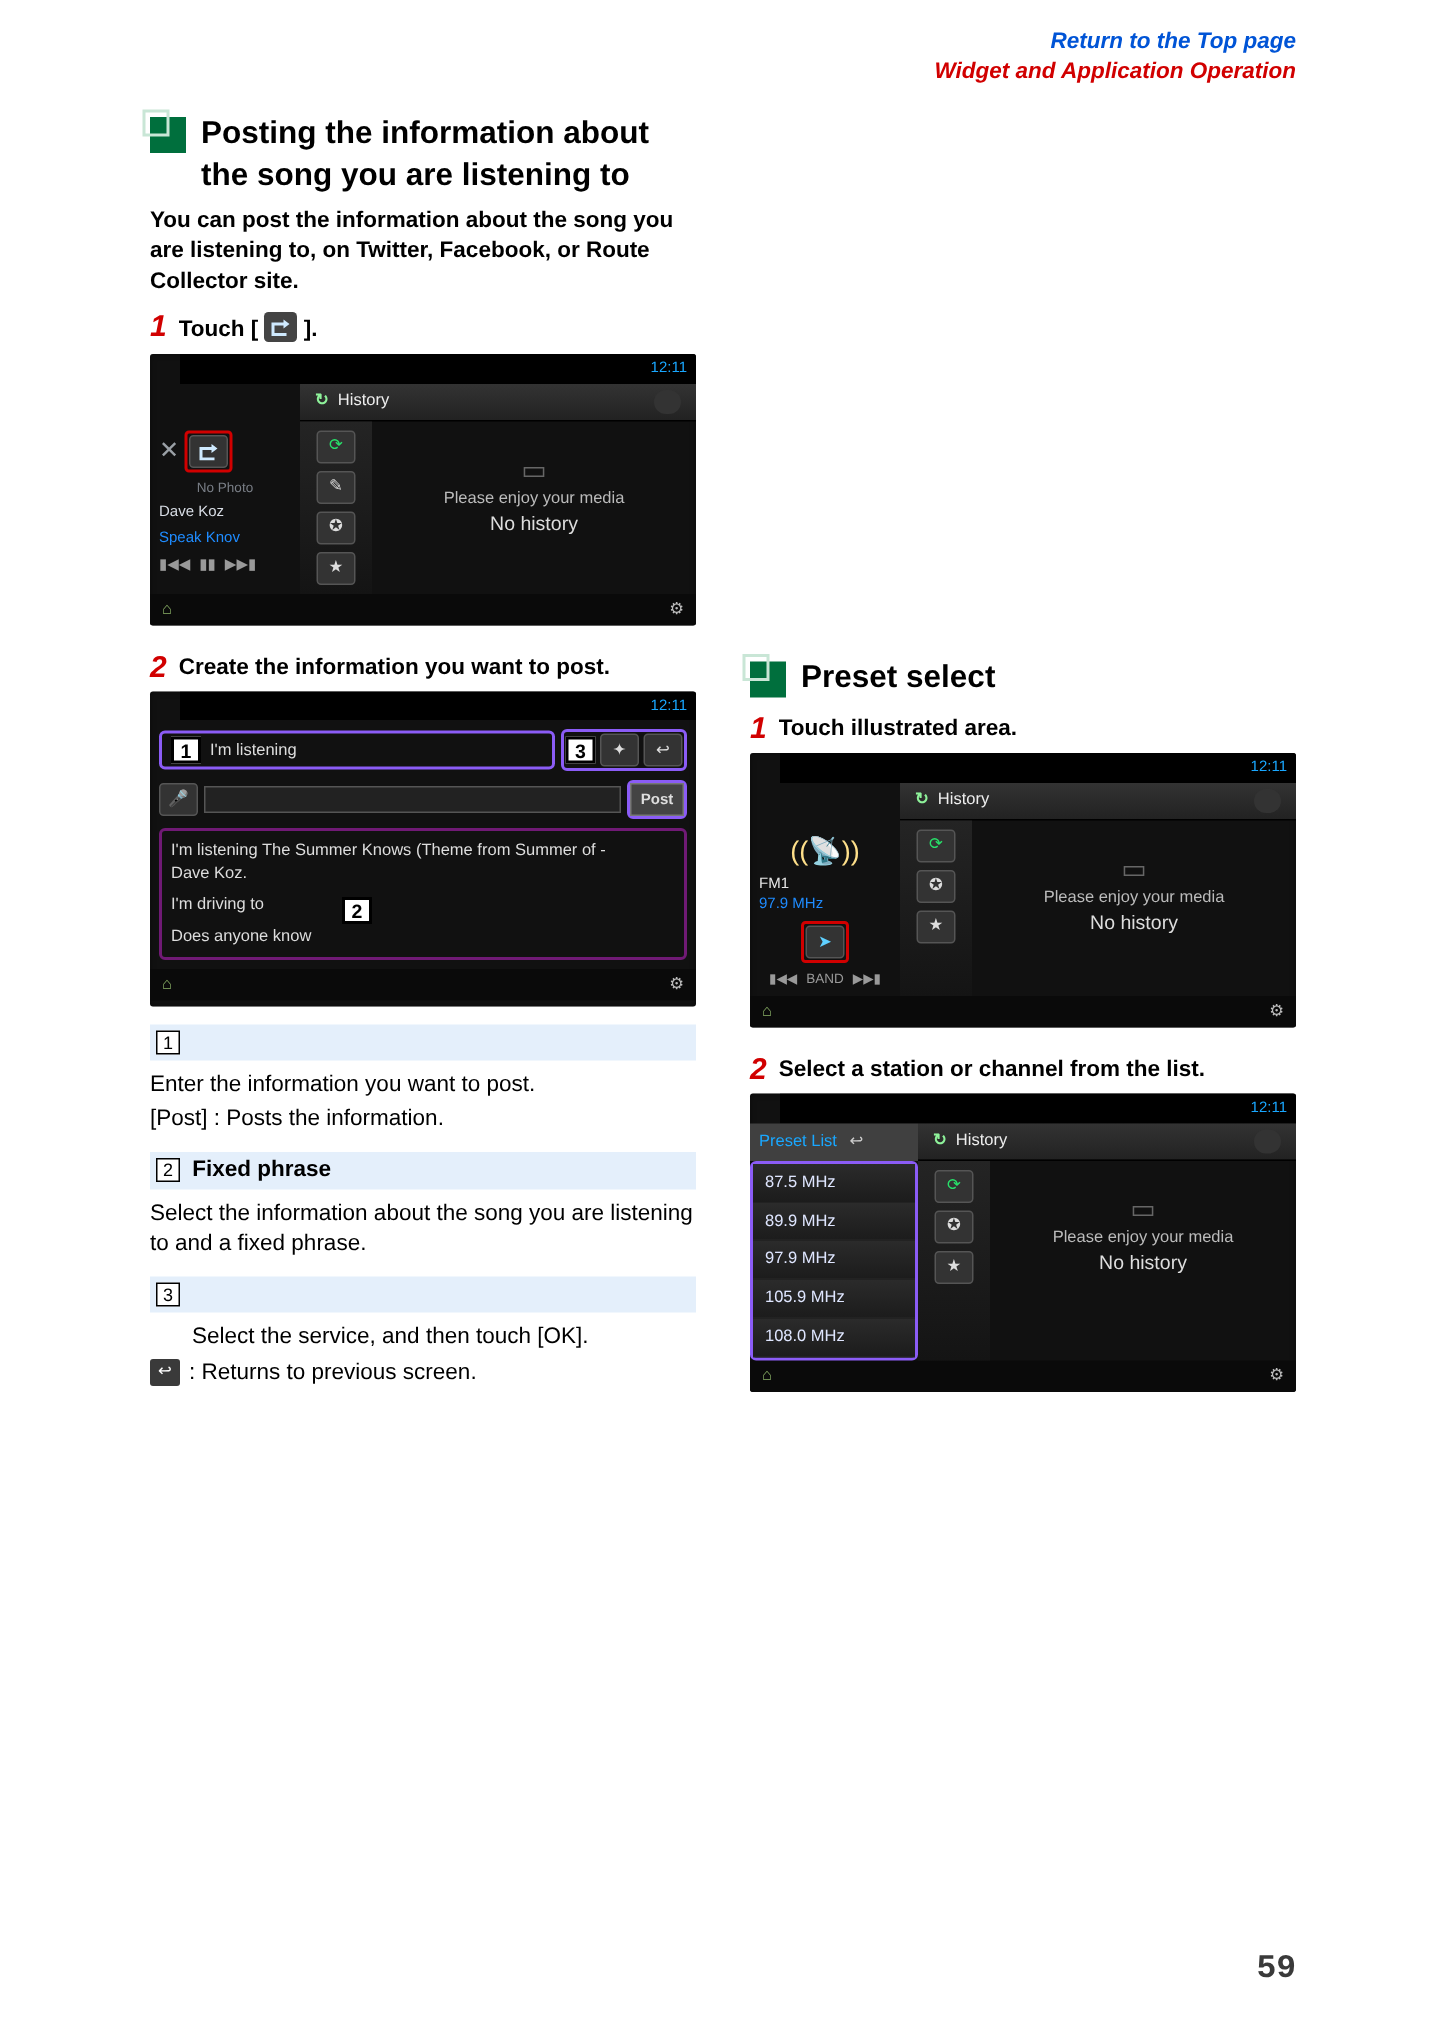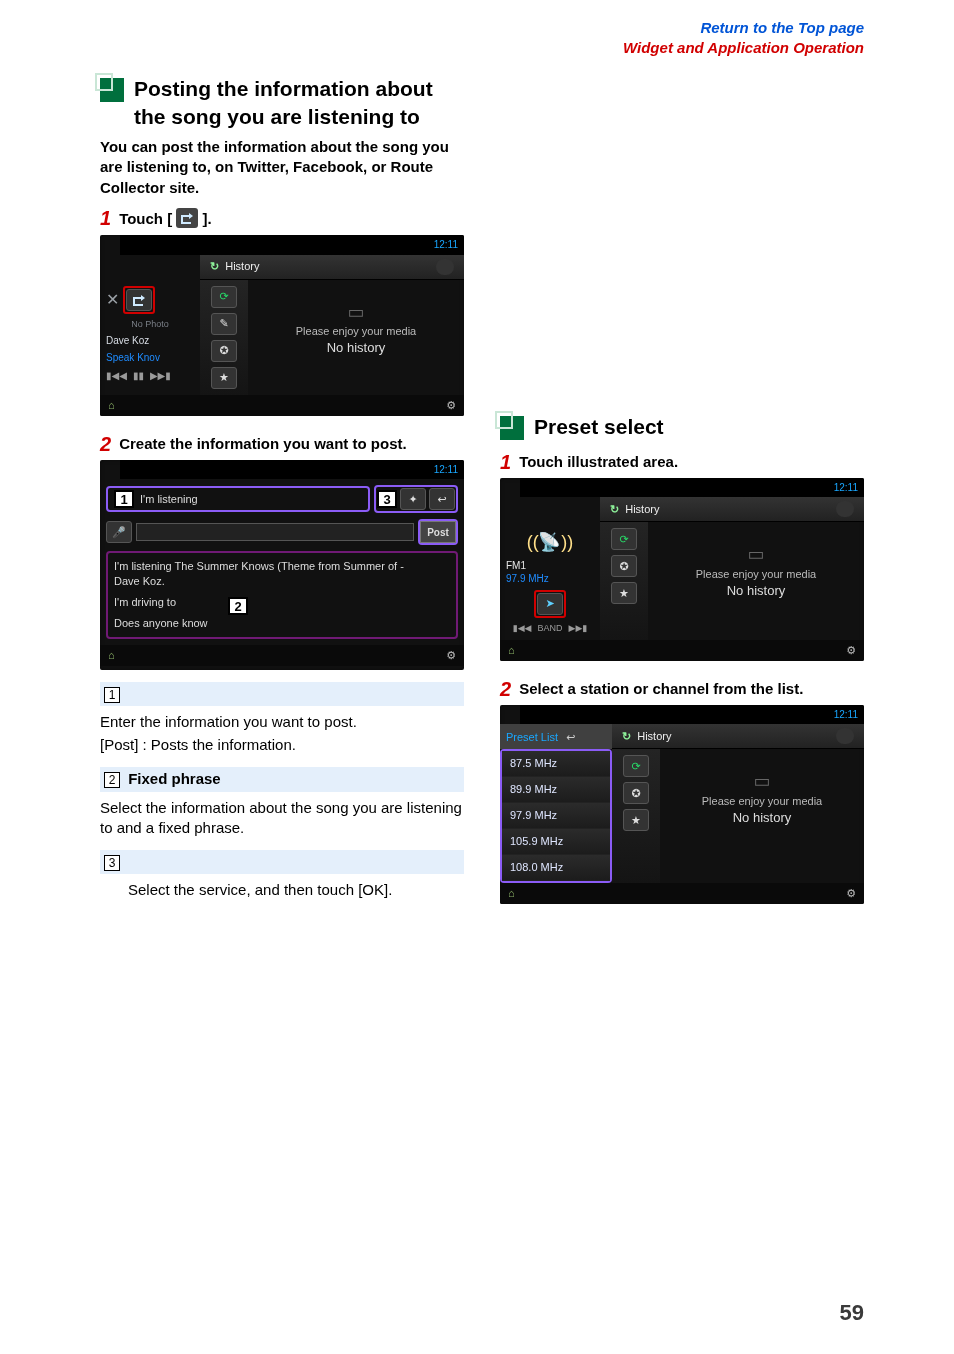--- a/index.html
+++ b/index.html
@@ -74,21 +74,21 @@
     display:inline-flex; align-items:center; justify-content:center;
     width:16px; height:16px; border:1px solid #000; font-size:12px; font-weight:normal;
     margin-right:4px; background:#fff;
   }
   .body-p { margin: 3px 0 3px 0; }
   .body-ind { margin-left: 28px; text-indent:-0px;}
   .lead-icon { width:20px; height:18px; display:inline-flex; align-items:center; justify-content:center;
     background:#3a3a3a; color:#fff; font-size:11px; border-radius:2px; margin-right:6px; vertical-align:middle;}
   .lead-icon.big { width:24px; height:22px; }
 
-  .page-num { position:absolute; bottom:26px; right:90px; font-weight:bold; font-size:22px; color:#3a3a3a;}
+  .page-num { position:absolute; bottom:26px; right:90px; font-weight:bold; font-size:22px; color:#3a3a3a;font-family:Liberation Mono, monospace;}
 
   
   .hist-tab { display:flex; align-items:center; gap:6px; color:#eee; padding:4px 10px; background:linear-gradient(#333,#222); border-bottom:1px solid #000;}
   .hist-tab .ref { color:#8ef29a; font-weight:bold;}
   .hist-tab-end { margin-left:auto; width:18px; height:16px; background:#333; border-radius:9px; }
   .nohist { color:#ddd; font-size:13px; }
   .smallmsg { font-size:11px; color:#bbb;}
 
   .ss2-left-list { display:flex; flex-direction:column; padding:0; }
   .ss2-left-list .li { padding:5px 8px; color:#dfe6ff; font-size:11px; border-bottom:1px solid #222; background:linear-gradient(#2b2b2b,#1c1c1c);}
@@ -222,20 +222,23 @@
 
       <div class="subhead"><span class="numsq">1</span></div>
       <p class="body-p">Enter the information you want to post.</p>
       <p class="body-p">[Post] : Posts the information.</p>
 
       <div class="subhead"><span class="numsq">2</span> <span>Fixed phrase</span></div>
       <p class="body-p">Select the information about the song you are listening to and a fixed phrase.</p>
 
       <div class="subhead"><span class="numsq">3</span></div>
       <p class="body-p body-ind">Select the service, and then touch [OK].</p>
+      <p class="body-p">
+        <span class="lead-icon">↩</span><span>: Returns to previous screen.</span>
+      </p>
     </div>
 
     <div class="col">
       <div class="section-heading">
         <div class="hmark"></div>
         <div>Preset select</div>
       </div>
 
       <div class="step">
         <span class="stepnum">1</span>

